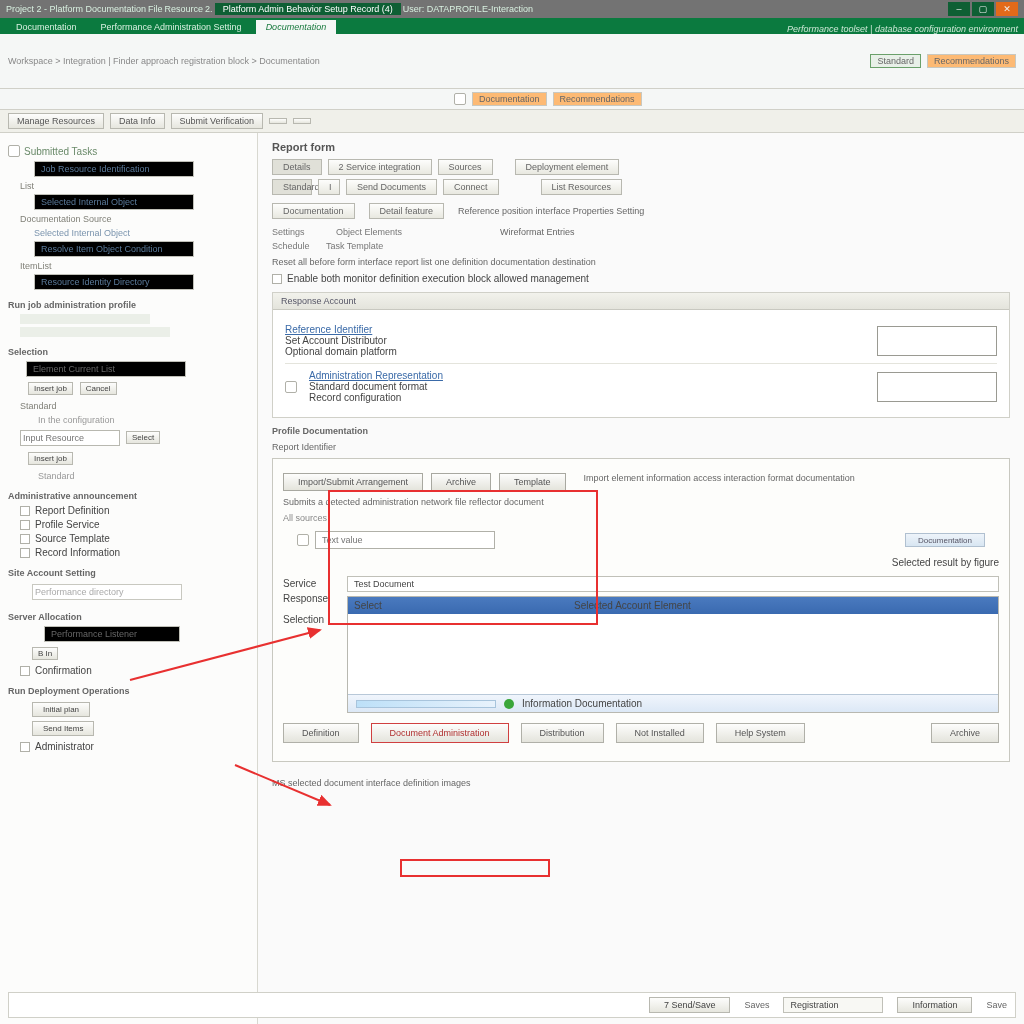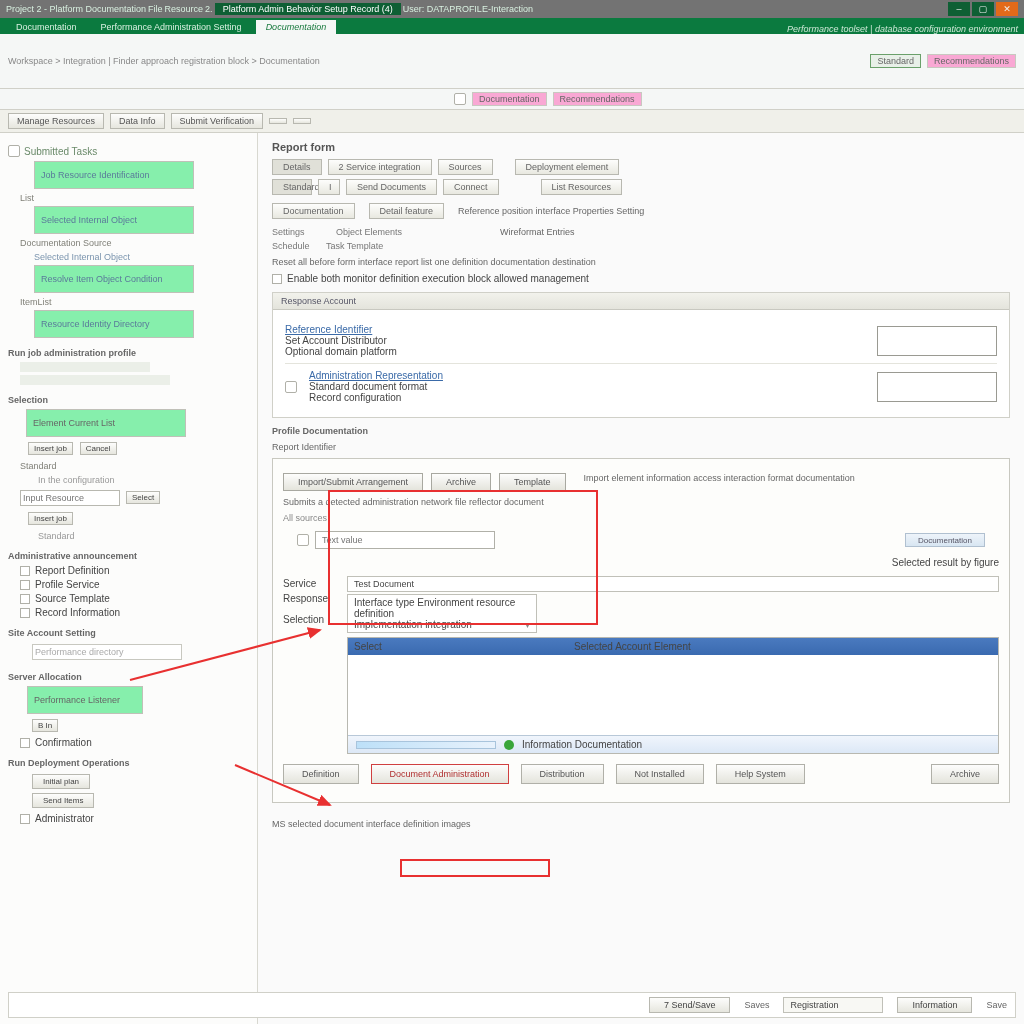--- a/index.html
+++ b/index.html
@@ -7,29 +7,29 @@
 .titlebar{height:18px;background:#737373;display:flex;align-items:center;padding:0 6px;gap:2px}
 .titlebar span{color:#d8f0e0;font-size:9px}
 .titlebar .tb-active{background:#0e5f34;padding:1px 8px;color:#fff}
 .win-ctrl{margin-left:auto;display:flex;gap:2px}
 .win-ctrl div{width:22px;height:14px;background:#0e5f34;color:#eee;text-align:center;line-height:14px;font-size:9px}
 .win-ctrl .close{background:#e26a1a}
 .ribbon{background:#0b7a3f;padding:2px 6px 0;display:flex;align-items:flex-end;gap:4px}
 .ribbon .rtab{padding:2px 10px;color:#d8f0e0;font-size:9px}
 .ribbon .rtab.active{background:#f5f7f6;color:#1a7a3f;font-style:italic}
 .subrow{background:#f5f7f6;border-bottom:1px solid #d0d0c8;padding:20px 8px;display:flex;gap:6px;align-items:center}
-.subrow .chip{background:#f9a8d4;border:1px solid #c8c8c0;padding:1px 6px;color:#666;font-size:9px}
+.subrow .chip{background:#fdba74;border:1px solid #c8c8c0;padding:1px 6px;color:#666;font-size:9px}
 .subrow .chip.active{background:#e8f0e8;border-color:#6aa06a}
 .toolbar{background:#f0f0ea;border-bottom:1px solid #d0d0c8;padding:3px 8px;display:flex;gap:6px;align-items:center}
 .tbtn{background:linear-gradient(#fdfdfc,#e6e6de);border:1px solid #b8b8b0;padding:2px 8px;font-size:9px;color:#555}
 .workspace{display:flex;height:calc(100% - 100px);background:#fafafa}
 .sidebar{width:258px;background:#fcfcfb;border-right:1px solid #d8d8d0;padding:6px 8px;overflow:hidden}
 .sb-title{display:flex;align-items:center;gap:4px;margin:6px 0 4px}
 .sb-check{width:12px;height:12px;border:1px solid #b0b0a8;border-radius:2px;background:#fff}
-.sb-input{display:block;background:#86efac;border:1px solid #c0c0b8;padding:8px 6px;margin:3px 0 3px 26px;font-size:9px;color:#5a7a9a;width:160px}
+.sb-input{display:block;background:#000000;border:1px solid #c0c0b8;padding:2px 6px;margin:3px 0 3px 26px;font-size:9px;color:#5a7a9a;width:160px}
 .sb-label{display:block;margin:4px 0 2px 12px;font-size:9px;color:#808078}
 .sb-group{margin:10px 0 4px;font-size:9px;color:#666;font-weight:600}
 .sb-small{background:linear-gradient(#fdfdfc,#e6e6de);border:1px solid #b8b8b0;padding:1px 5px;font-size:8px;display:inline-block;margin:2px}
 .sb-blur{filter:blur(0.4px);opacity:.8}
 .main{flex:1;padding:8px 14px;overflow:hidden;position:relative}
 .hdr{font-size:11px;color:#555;margin-bottom:6px;font-weight:600}
 .pillrow{display:flex;gap:6px;margin:4px 0}
 .pill{background:linear-gradient(#fdfdfc,#e8e8e0);border:1px solid #b8b8b0;padding:2px 10px;font-size:9px;color:#666}
 .pill.dark{background:#e0e0d8}
 .seg{background:#fff;border:1px solid #d0d0c8;margin:8px 0;padding:0}
@@ -165,21 +165,21 @@
       </div>
     <div class="chkline" style="color:#bbb">
         <span class="cb"></span>
         <span>Record Information</span>
       </div>
 
     <div class="sb-group">Site Account Setting</div>
     <input style="border: 1px solid rgb(200, 200, 192); margin: 2px 0px 2px 24px; width: 150px; padding: 2px; font-size: 9px; color: rgb(170, 170, 170);" value="Performance directory">
 
     <div class="sb-group">Server Allocation</div>
-    <span class="sb-input" style="margin-left:19px;width:116px;color:#666">Performance Listener</span>
+    <span class="sb-input" style="margin-left:36px;width:136px;color:#666">Performance Listener</span>
     <span class="sb-small" style="margin-left:24px">B In</span>
     <div class="chkline">
         <span class="cb"></span>
         <span>Confirmation</span>
       </div>
 
     <div class="sb-group">Run Deployment Operations</div>
     <span class="sb-small" style="margin-left:24px;padding:2px 10px">Initial plan</span><br>
     <span class="sb-small" style="margin-left:24px;padding:2px 10px">Send Items</span>
     <div class="chkline">
@@ -276,24 +276,20 @@
       </div>
 
       <div style="display:flex;gap:8px;margin-top:6px">
         <div style="width:56px;font-size:9px;color:#777">
           <div style="margin:4px 0">Service</div>
           <div style="margin:4px 0">Response</div>
           <div style="margin:10px 0">Selection</div>
         </div>
         <div style="flex:1">
           <div style="border:1px solid #c0c0b8;padding:2px 6px;font-size:9px;margin:2px 0;background:#fff">Test Document</div>
-          <div style="border:1px solid #c0c0b8;padding:2px 6px;font-size:9px;margin:2px 0;background:#fff;width:190px">
-            <span>Interface type Environment resource definition</span><br><span>Implementation integration</span>
-            <span style="float:right;color:#888">▾</span>
-          </div>
           <div class="grid">
             <div class="grid-hd">
               <span>Select</span>
               <span>Selected Account Element</span>
             </div>
             <div class="grid-body"></div>
             <div class="status">
               <span style="background:linear-gradient(90deg,#bde0f8,#e8f2fc);width:140px;height:8px;border:1px solid #a8c4dc"></span>
               <span class="ok"></span>
               <span>Information Documentation</span>

